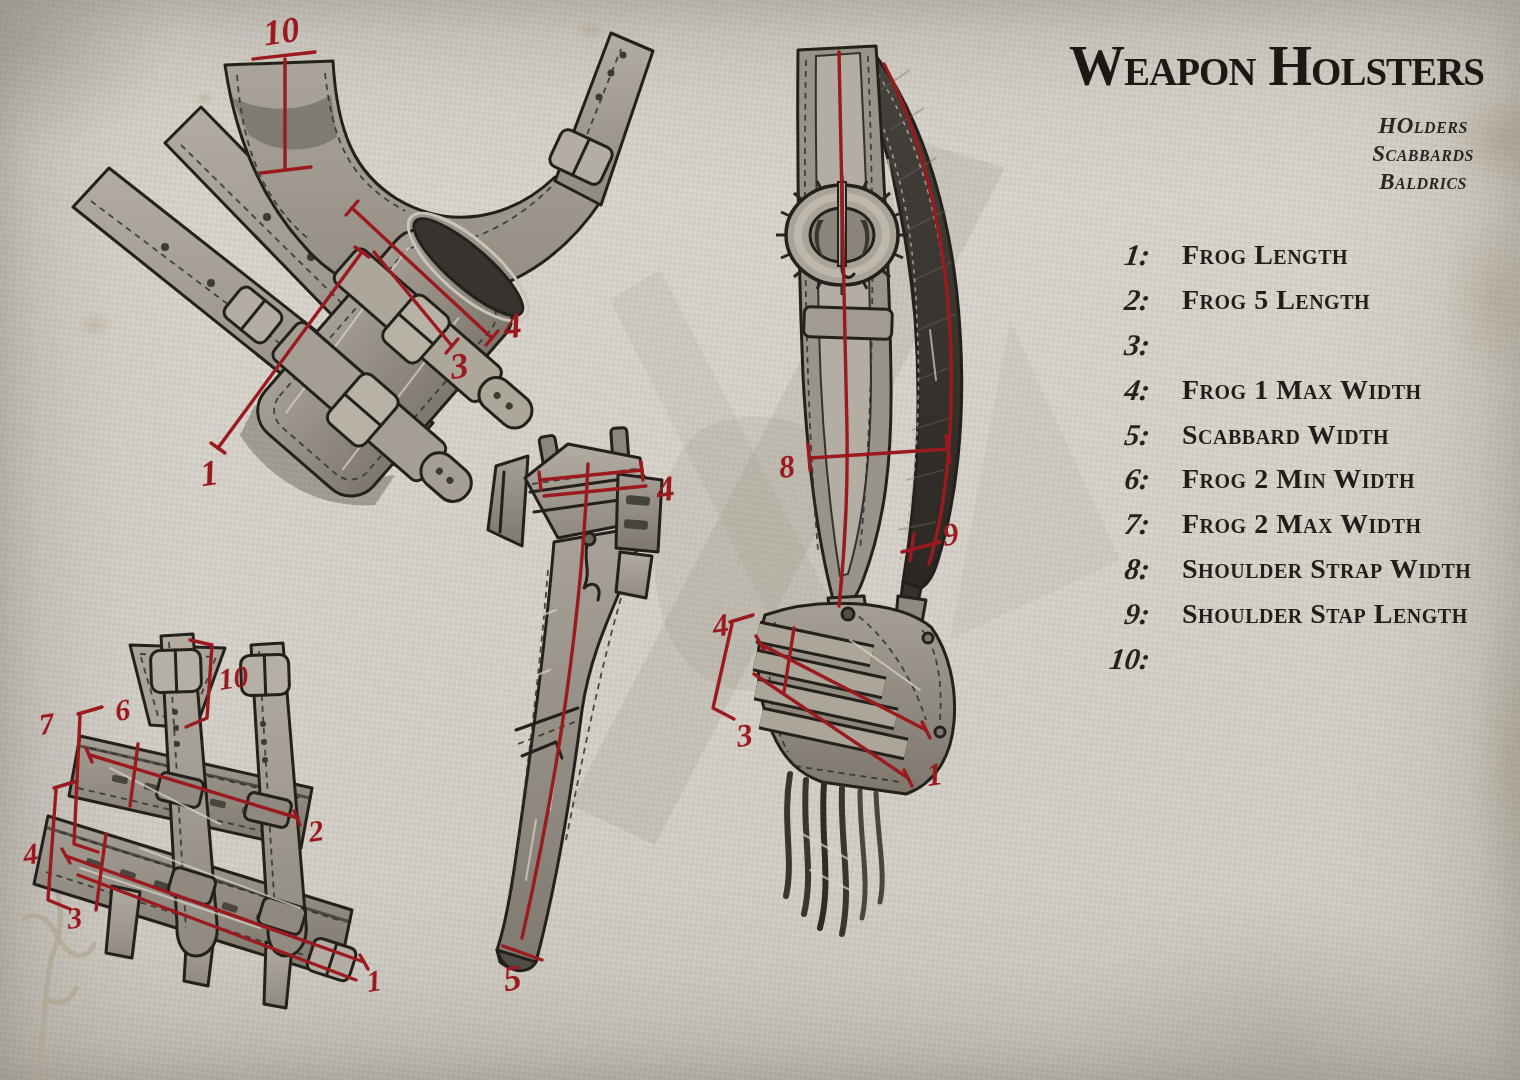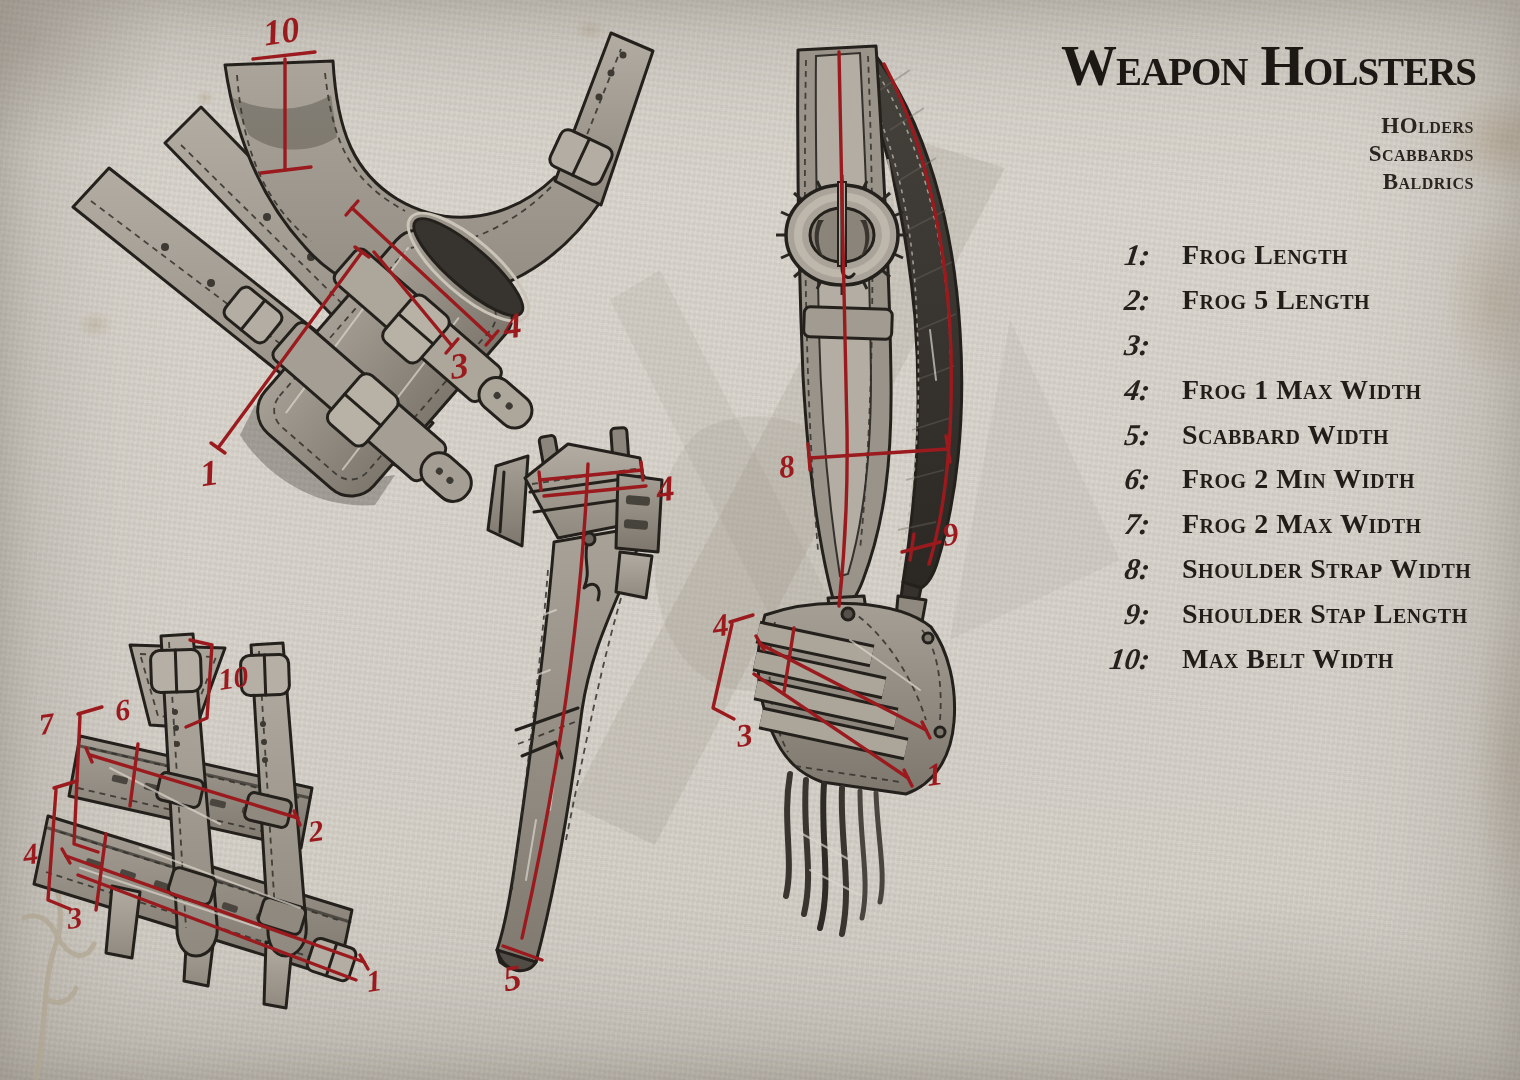--- a/index.html
+++ b/index.html
@@ -23,23 +23,23 @@
   svg{position:absolute;}
   .sh{stroke:#24211d;stroke-width:3;stroke-linejoin:round;}
   .ol{stroke:#24211d;stroke-width:3;fill:none;stroke-linejoin:round;stroke-linecap:round;}
   .st{stroke:#33302b;stroke-width:1.8;stroke-dasharray:6 5;fill:none;opacity:.85;}
   .stl{stroke:#b9b3a8;stroke-width:1.6;stroke-dasharray:4 5;fill:none;opacity:.8;}
   .red{stroke:#9b1a1e;stroke-width:3.4;fill:none;stroke-linecap:round;stroke-linejoin:round;}
   .rednum{fill:#9b1a1e;font-family:"Liberation Serif","DejaVu Serif",serif;font-style:italic;font-weight:700;}
   .scuff{stroke:#dbd6cc;stroke-width:2;fill:none;opacity:.7;stroke-linecap:round;}
   .hatch{stroke:#6e6860;stroke-width:1.8;fill:none;opacity:.4;}
   .hole{fill:#3d3933;}
-  .titleblock{position:absolute;top:38px;right:44px;text-align:right;color:#1c1915;z-index:5;}
+  .titleblock{position:absolute;top:38px;right:36px;text-align:right;color:#1c1915;z-index:5;}
   .main-title{font-size:56px;line-height:1;font-weight:700;font-variant:small-caps;letter-spacing:-1px;}
-  .subtitles{position:absolute;top:112px;right:46px;text-align:right;z-index:5;color:#2a2520;}
+  .subtitles{position:absolute;top:112px;right:46px;text-align:center;z-index:5;color:#2a2520;font-style:italic;}
   .subtitle{font-size:23px;line-height:28px;font-weight:700;font-variant:small-caps;letter-spacing:.5px;}
   .legend{position:absolute;left:1088px;top:233px;z-index:5;}
   .legend-row{display:flex;align-items:center;height:44.8px;}
   .legend-num{display:inline-block;width:62px;text-align:right;font-style:italic;font-weight:600;
     font-size:30px;color:#26211c;transform:skewX(-8deg);}
   .legend-label{margin-left:32px;font-size:28px;font-weight:700;font-variant:small-caps;
     letter-spacing:.5px;color:#211d18;}
 </style>
 </head>
 <body>
@@ -455,17 +455,16 @@
     <div class="legend-row">
       <span class="legend-num">8:</span>
       <span class="legend-label">Shoulder Strap Width</span>
     </div>
     <div class="legend-row">
       <span class="legend-num">9:</span>
       <span class="legend-label">Shoulder Stap Length</span>
     </div>
     <div class="legend-row">
       <span class="legend-num">10:</span>
-      <span class="legend-label">Max Belt Width</span>
     </div>
   </div>
 
 </div>
 
 </body></html>

